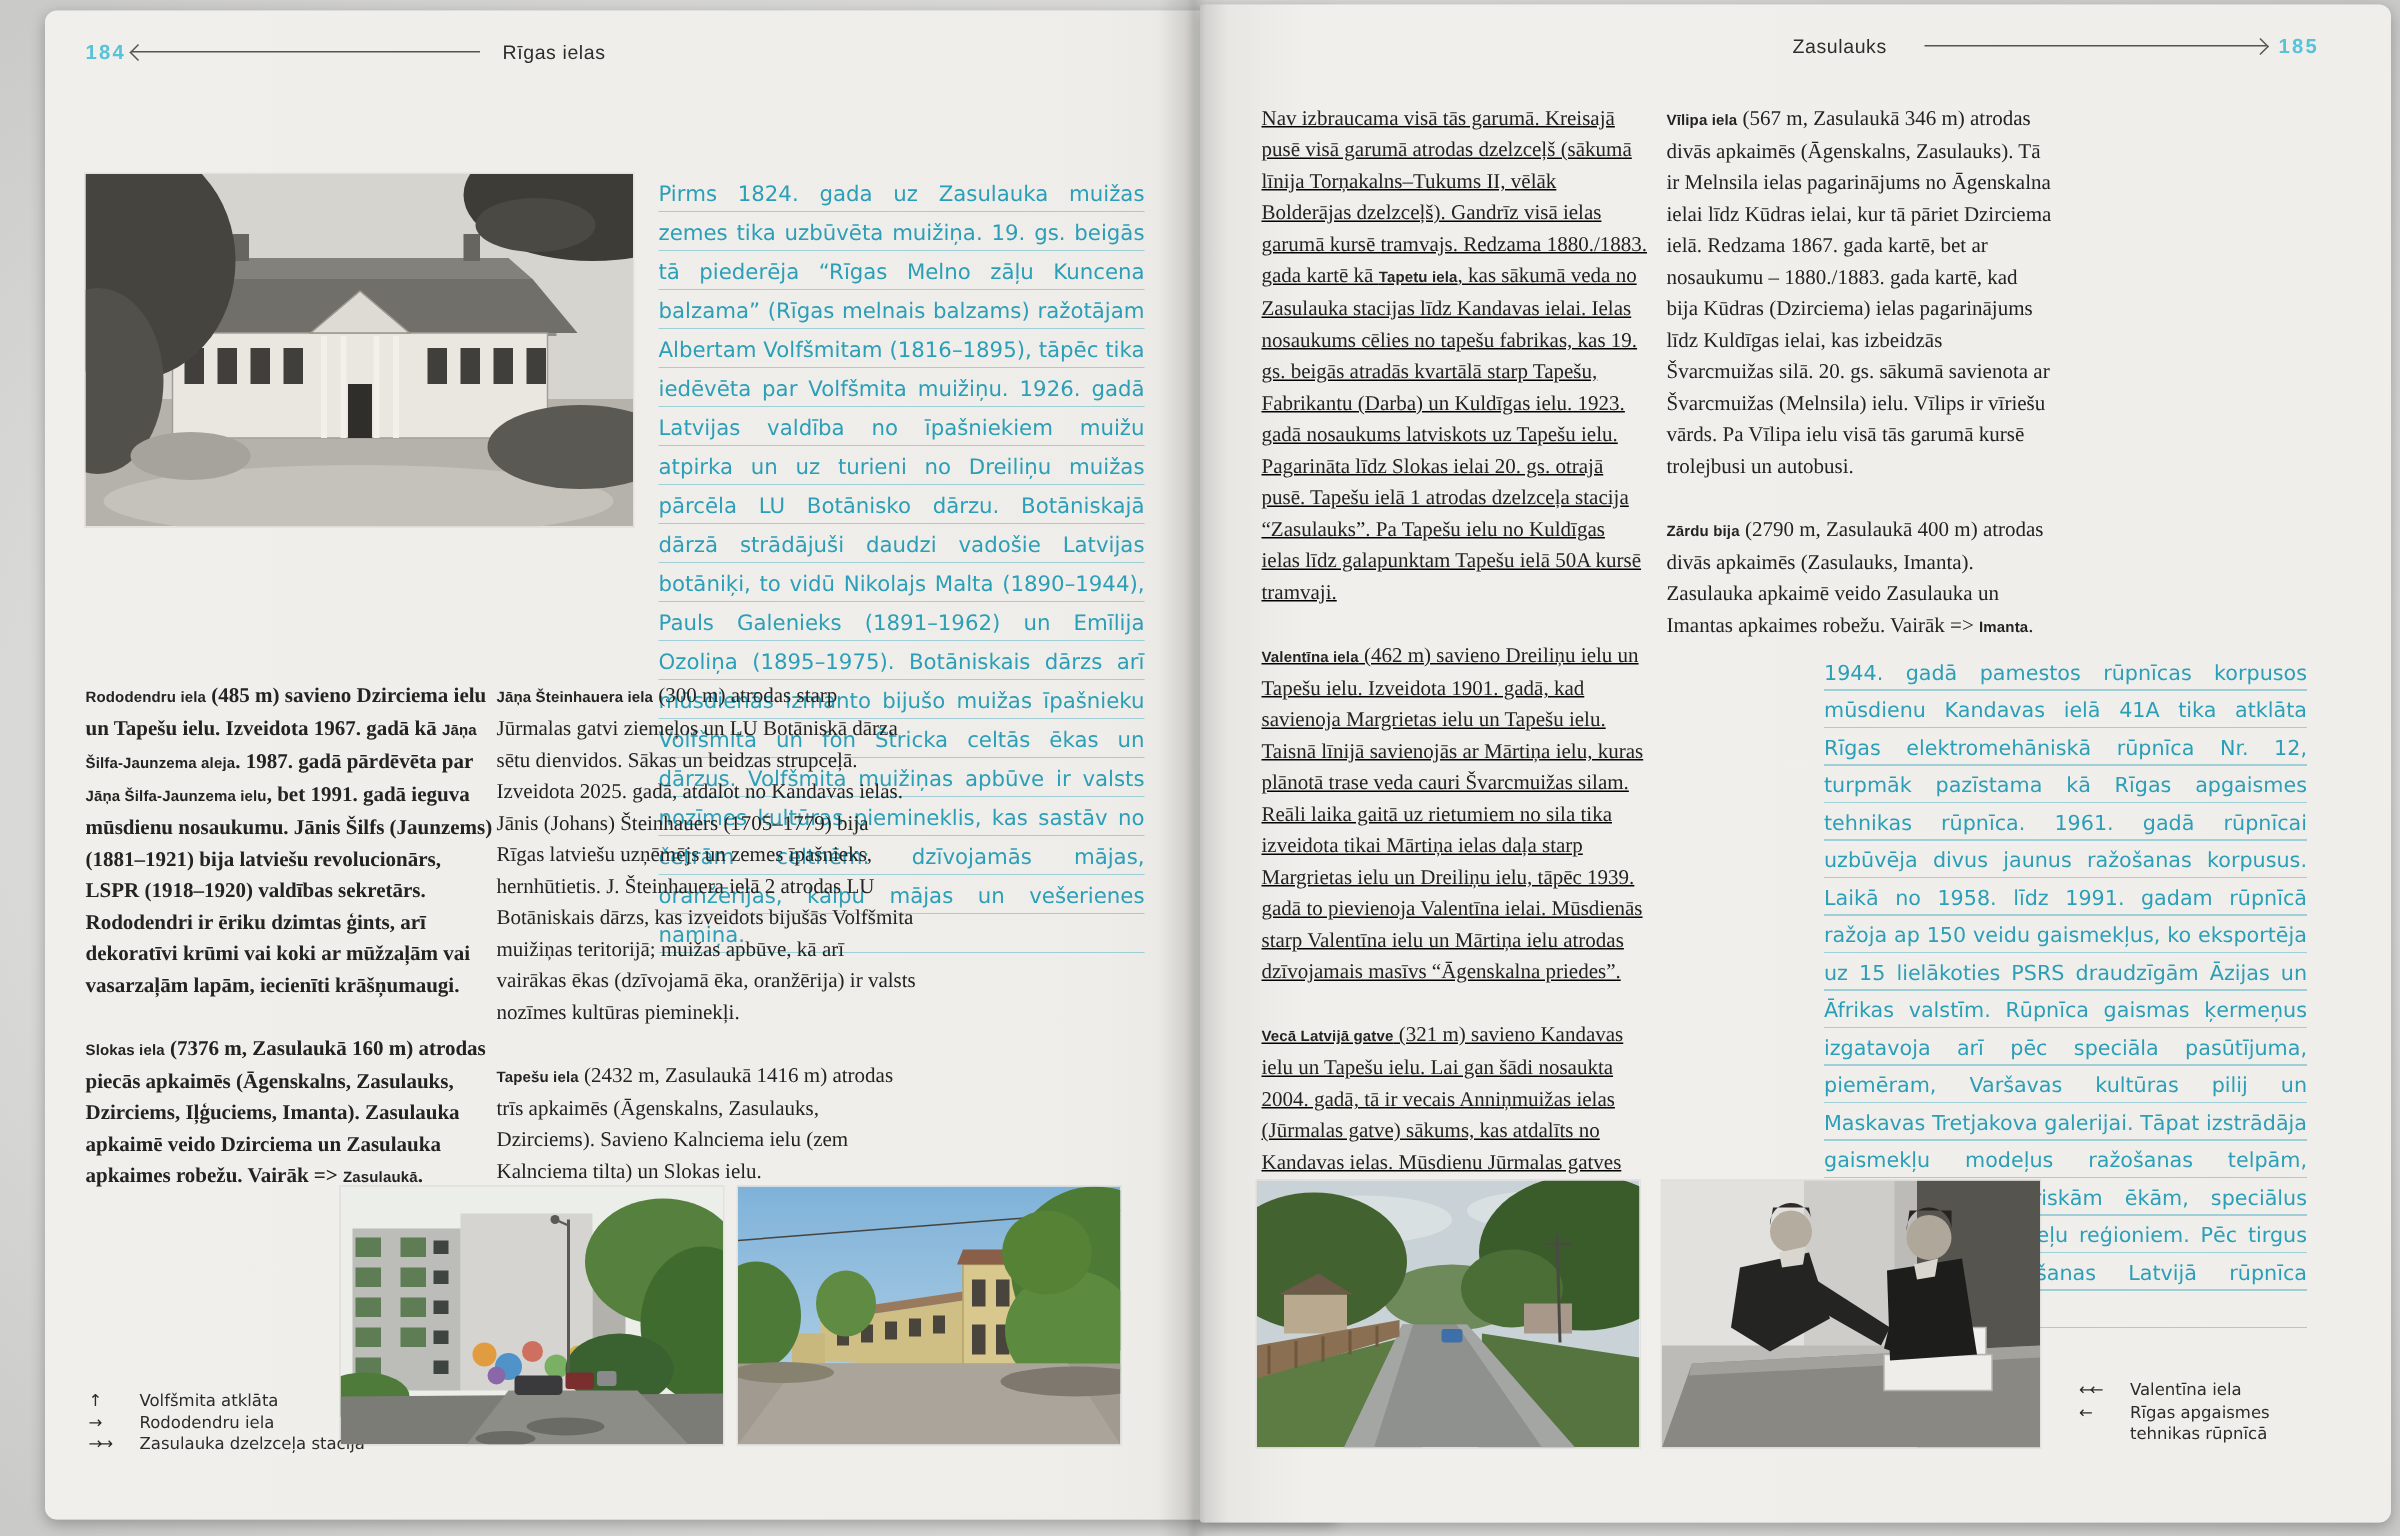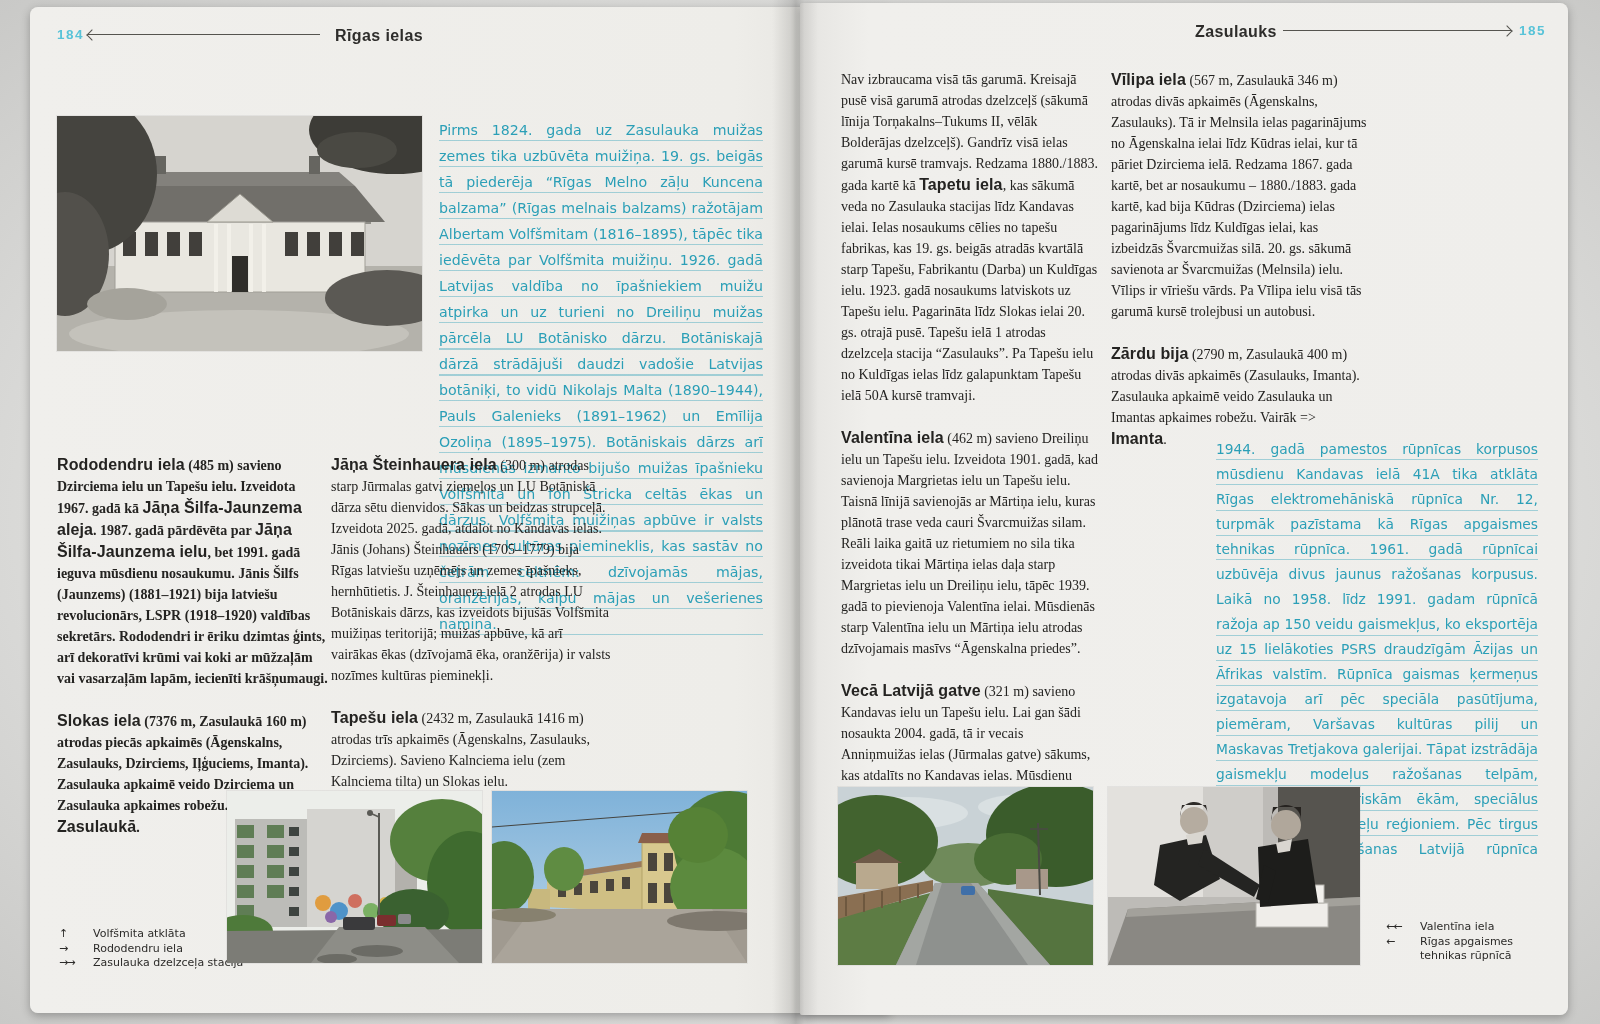--- a/index.html
+++ b/index.html
@@ -4,48 +4,48 @@
 <style>
   html,body{margin:0;padding:0;}
   body{background:#cfcfcd;font-family:"Liberation Sans",sans-serif;}
   .stage{position:relative;width:1600px;height:1024px;background:
     radial-gradient(ellipse at 50% 50%, #dededc 60%, #c9c9c7 100%);overflow:hidden;}
 
   .page{position:absolute;box-shadow:0 3px 10px rgba(0,0,0,0.28);}
   .page-left{left:30px;top:7px;width:860px;height:1006px;border-radius:8px 2px 2px 8px;
     background:linear-gradient(to right,#f0efec 0%,#eeede9 82%,#e4e3df 95%,#d3d2cf 100%);}
   .page-right{left:800px;top:3px;width:768px;height:1012px;border-radius:2px 8px 8px 2px;
-    background:linear-gradient(to right,#d9d8d5 0%,#e8e7e4 2.5%,#f0efec 9%,#efeeeb 100%);}
+    background:linear-gradient(to right,#d9d8d5 0%,#e8e7e4 2.5%,#f0efec 9%,#efeeeb 100%);padding-left:26px;}
   .spine-shadow{position:absolute;left:772px;top:0;width:46px;height:1024px;z-index:6;pointer-events:none;
     background:linear-gradient(to right,rgba(0,0,0,0) 0%,rgba(0,0,0,0.10) 40%,rgba(0,0,0,0.16) 52%,rgba(0,0,0,0.04) 70%,rgba(0,0,0,0) 100%);}
 
   
   .pagenum{position:absolute;top:20px;font-size:13.5px;font-weight:700;letter-spacing:1.5px;color:#58c3d8;}
-  .runhead{position:absolute;top:20px;font-size:16px;font-weight:700;letter-spacing:0.4px;color:#2e2d2b;}
+  .runhead{position:absolute;top:20px;font-size:13px;font-weight:400;letter-spacing:0.4px;color:#2e2d2b;}
   .arrowline{position:absolute;top:27px;height:1px;background:#55544f;}
   .arrowline .head{position:absolute;width:7px;height:7px;top:-3.5px;}
   .arrowline .head.w{left:0;border-left:1.2px solid #55544f;border-bottom:1.2px solid #55544f;transform:rotate(45deg);}
   .arrowline .head.e{right:0;border-top:1.2px solid #55544f;border-right:1.2px solid #55544f;transform:rotate(45deg);}
 
   
   .teal{position:absolute;margin:0;color:#2b9fb7;font-family:"DejaVu Sans","Liberation Sans",sans-serif;
     text-align:justify;}
   .teal-left{left:409px;top:110px;width:324px;font-size:14.2px;line-height:26px;
     background-image:repeating-linear-gradient(to bottom,rgba(0,0,0,0) 0px,rgba(0,0,0,0) 23.5px,rgba(43,159,183,0.40) 23.5px,rgba(43,159,183,0.40) 24.5px,rgba(0,0,0,0) 24.5px,rgba(0,0,0,0) 26px);}
   .teal-right{left:416px;top:434px;width:322px;font-size:13.8px;line-height:25px;
     background-image:repeating-linear-gradient(to bottom,rgba(0,0,0,0) 0px,rgba(0,0,0,0) 22.5px,rgba(43,159,183,0.40) 22.5px,rgba(43,159,183,0.40) 23.5px,rgba(0,0,0,0) 23.5px,rgba(0,0,0,0) 25px);}
 
   .col{position:absolute;}
   .article{margin:0 0 21px 0;color:#242321;font-family:"Liberation Serif","DejaVu Serif",serif;
     font-size:14px;line-height:21px;}
-  .article b{font-family:"Liberation Sans","DejaVu Sans",sans-serif;font-size:16px;letter-spacing:0.1px;margin-top:40px;}
+  .article b{font-family:"Liberation Sans","DejaVu Sans",sans-serif;font-size:10px;letter-spacing:0.1px;margin-top:40px;}
 
   .col-l1{left:27px;top:447px;width:272px;font-weight:bold;}
   .col-l2{left:301px;top:447px;width:280px;}
-  .col-r1{left:41px;top:66px;width:258px;}
+  .col-r1{left:41px;top:66px;width:258px;text-decoration:underline;}
   .col-r2{left:311px;top:66px;width:258px;}
 
   
   .captions{position:absolute;font-size:11px;line-height:14.5px;color:#2c2b29;
     font-family:"DejaVu Sans","Liberation Sans",sans-serif;}
   .cap-row{display:flex;}
   .cap-arrow{width:34px;flex:0 0 34px;letter-spacing:-2px;}
   .cap-label{flex:1;}
   .captions-left{left:29px;top:920px;width:190px;}
   .captions-right{left:586px;top:917px;width:175px;}

